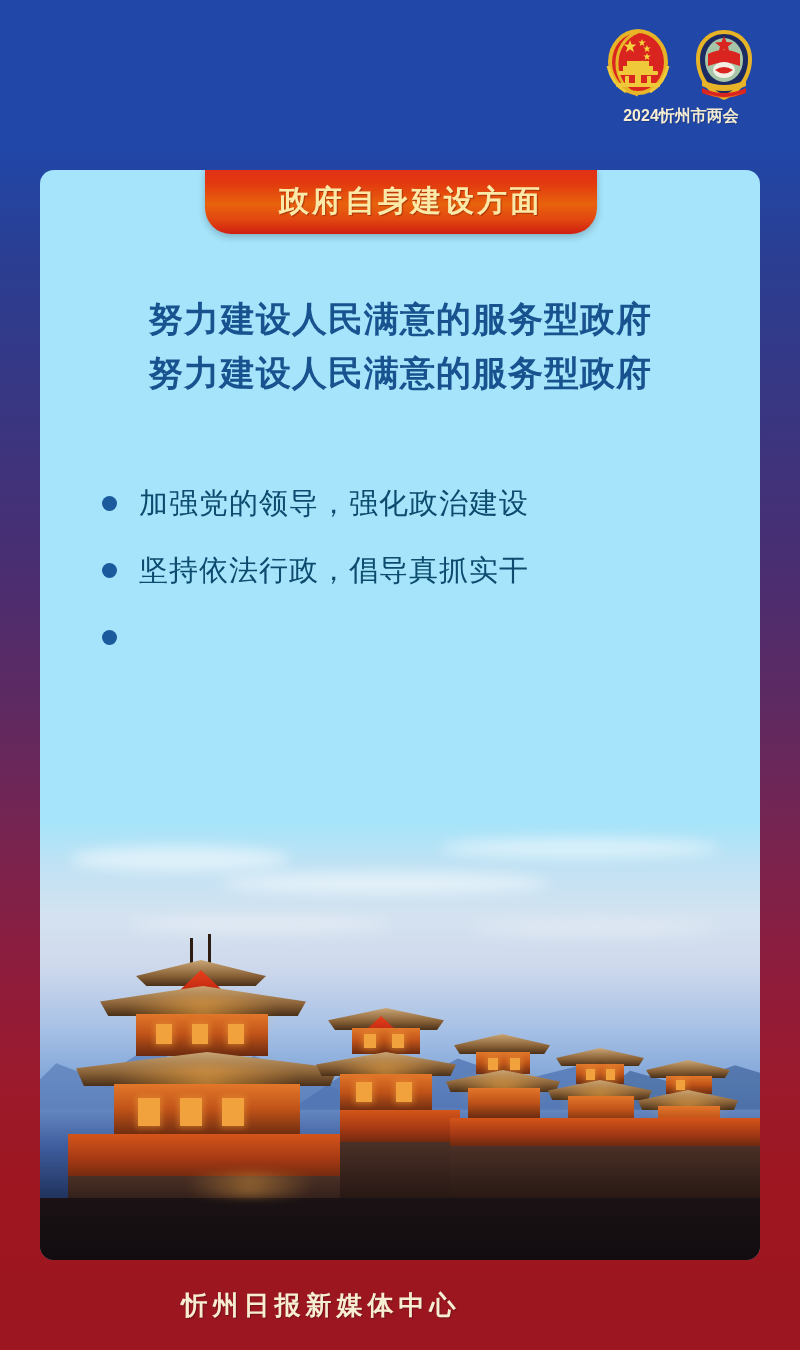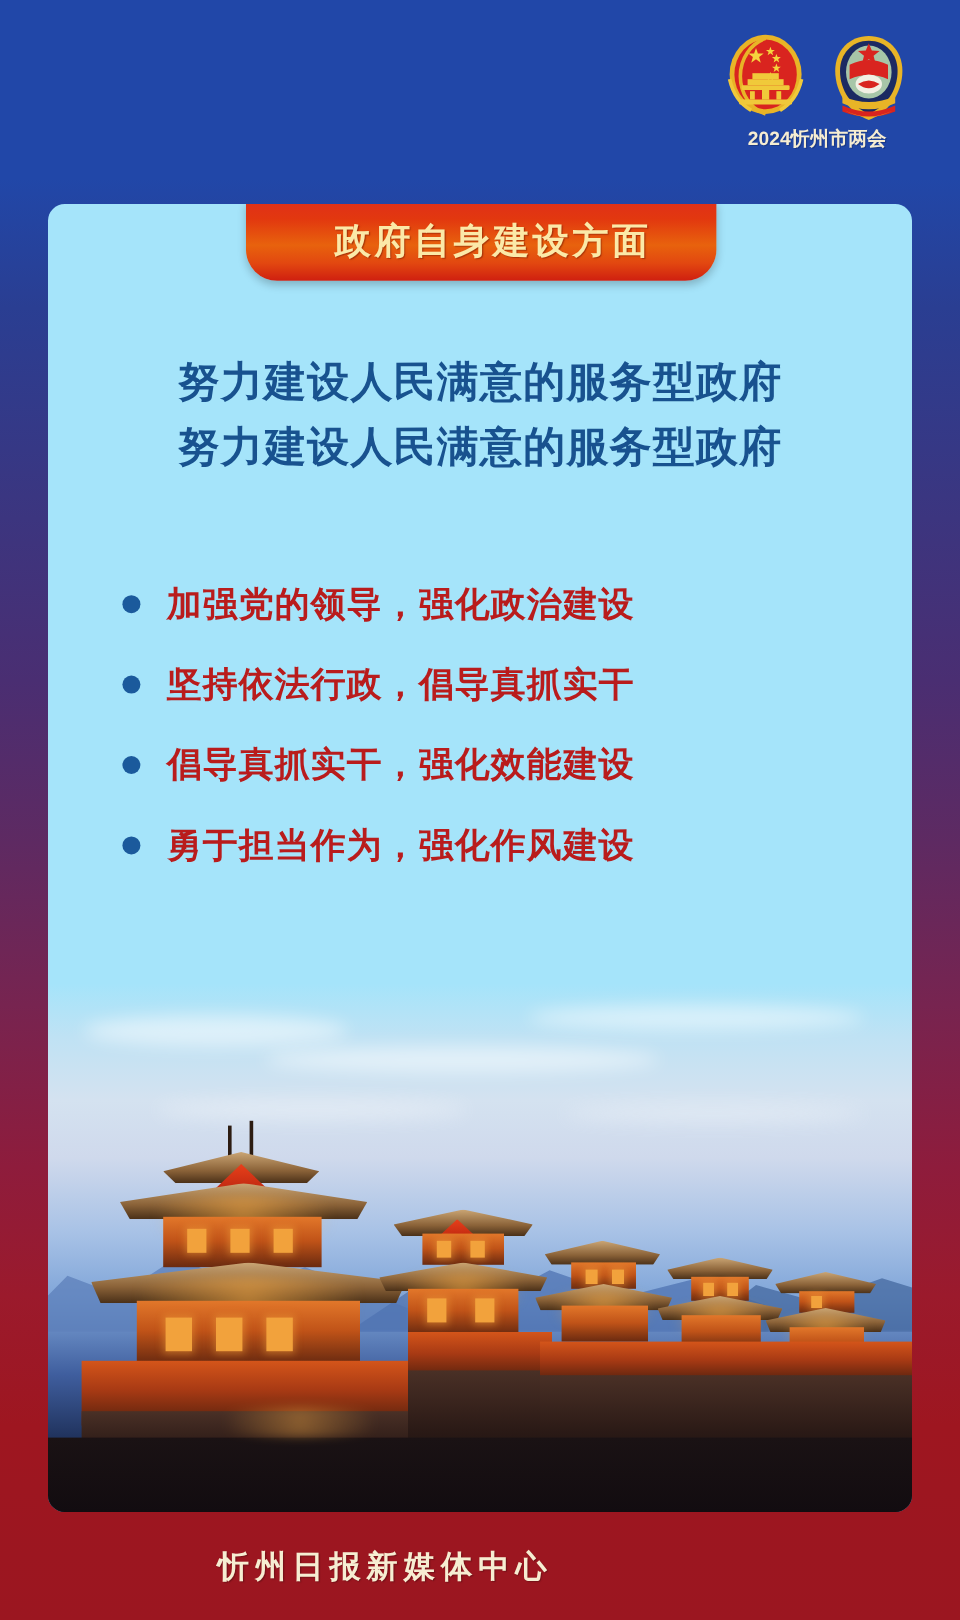--- a/index.html
+++ b/index.html
@@ -154,23 +154,23 @@
   }
   .point-dot {
     width: 15px;
     height: 15px;
     border-radius: 50%;
     background: #1b5a9c;
     flex: 0 0 auto;
     margin-right: 22px;
   }
   .point-text {
-    color: #b91c1c;
+    color: #0c4a6e;
     font-size: 29px;
-    font-weight: bold;
+    font-weight: normal;
     letter-spacing: 1px;
     white-space: nowrap;
   }
 
   
   #photo {
     position: absolute;
     left: 0;
     bottom: 0;
     width: 720px;
@@ -326,25 +326,20 @@
       <div class="point-row">
         <span class="point-dot"></span>
         <span class="point-text">加强党的领导，强化政治建设</span>
       </div>
       <div class="point-row">
         <span class="point-dot"></span>
         <span class="point-text">坚持依法行政，倡导真抓实干</span>
       </div>
       <div class="point-row">
         <span class="point-dot"></span>
-        <span class="point-text">倡导真抓实干，强化效能建设</span>
-      </div>
-      <div class="point-row">
-        <span class="point-dot"></span>
-        <span class="point-text">勇于担当作为，强化作风建设</span>
       </div>
     </div>
 
     <div id="photo">
 
       <div class="cloud" style="left:30px;  top:26px;  width:220px; height:26px;"></div>
       <div class="cloud" style="left:180px; top:52px;  width:330px; height:22px;"></div>
       <div class="cloud" style="left:400px; top:18px;  width:280px; height:20px;"></div>
       <div class="cloud" style="left:90px;  top:96px;  width:260px; height:18px; opacity:.6;"></div>
       <div class="cloud" style="left:430px; top:100px; width:250px; height:16px; opacity:.55;"></div>

